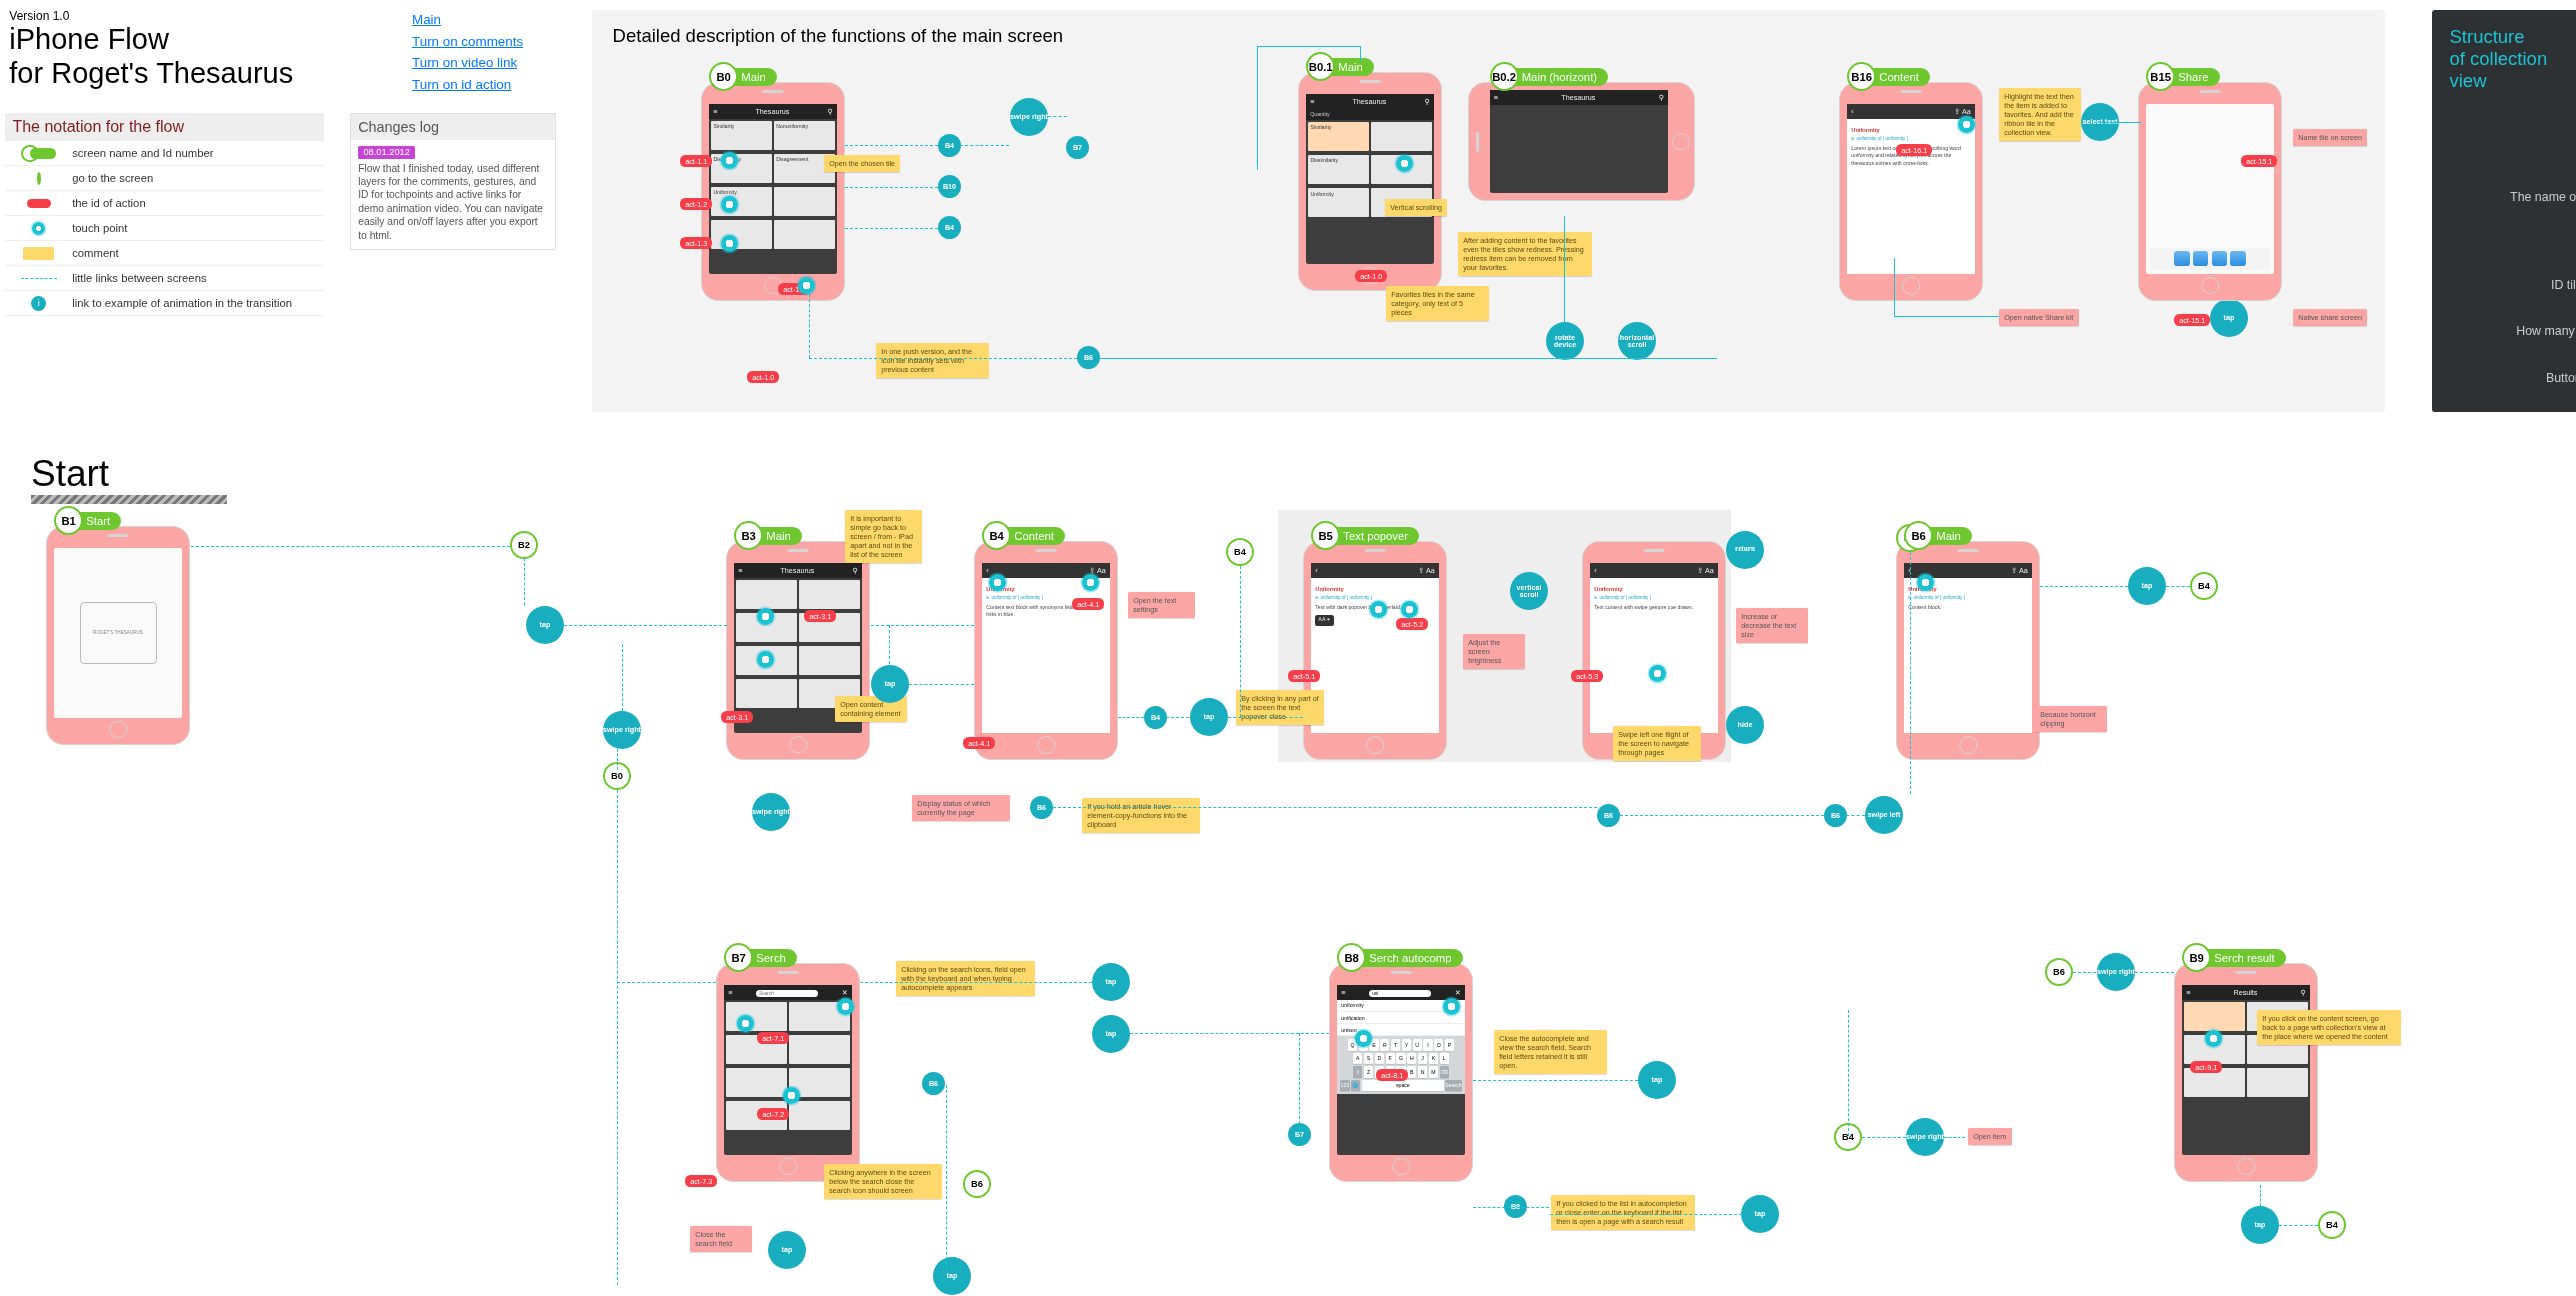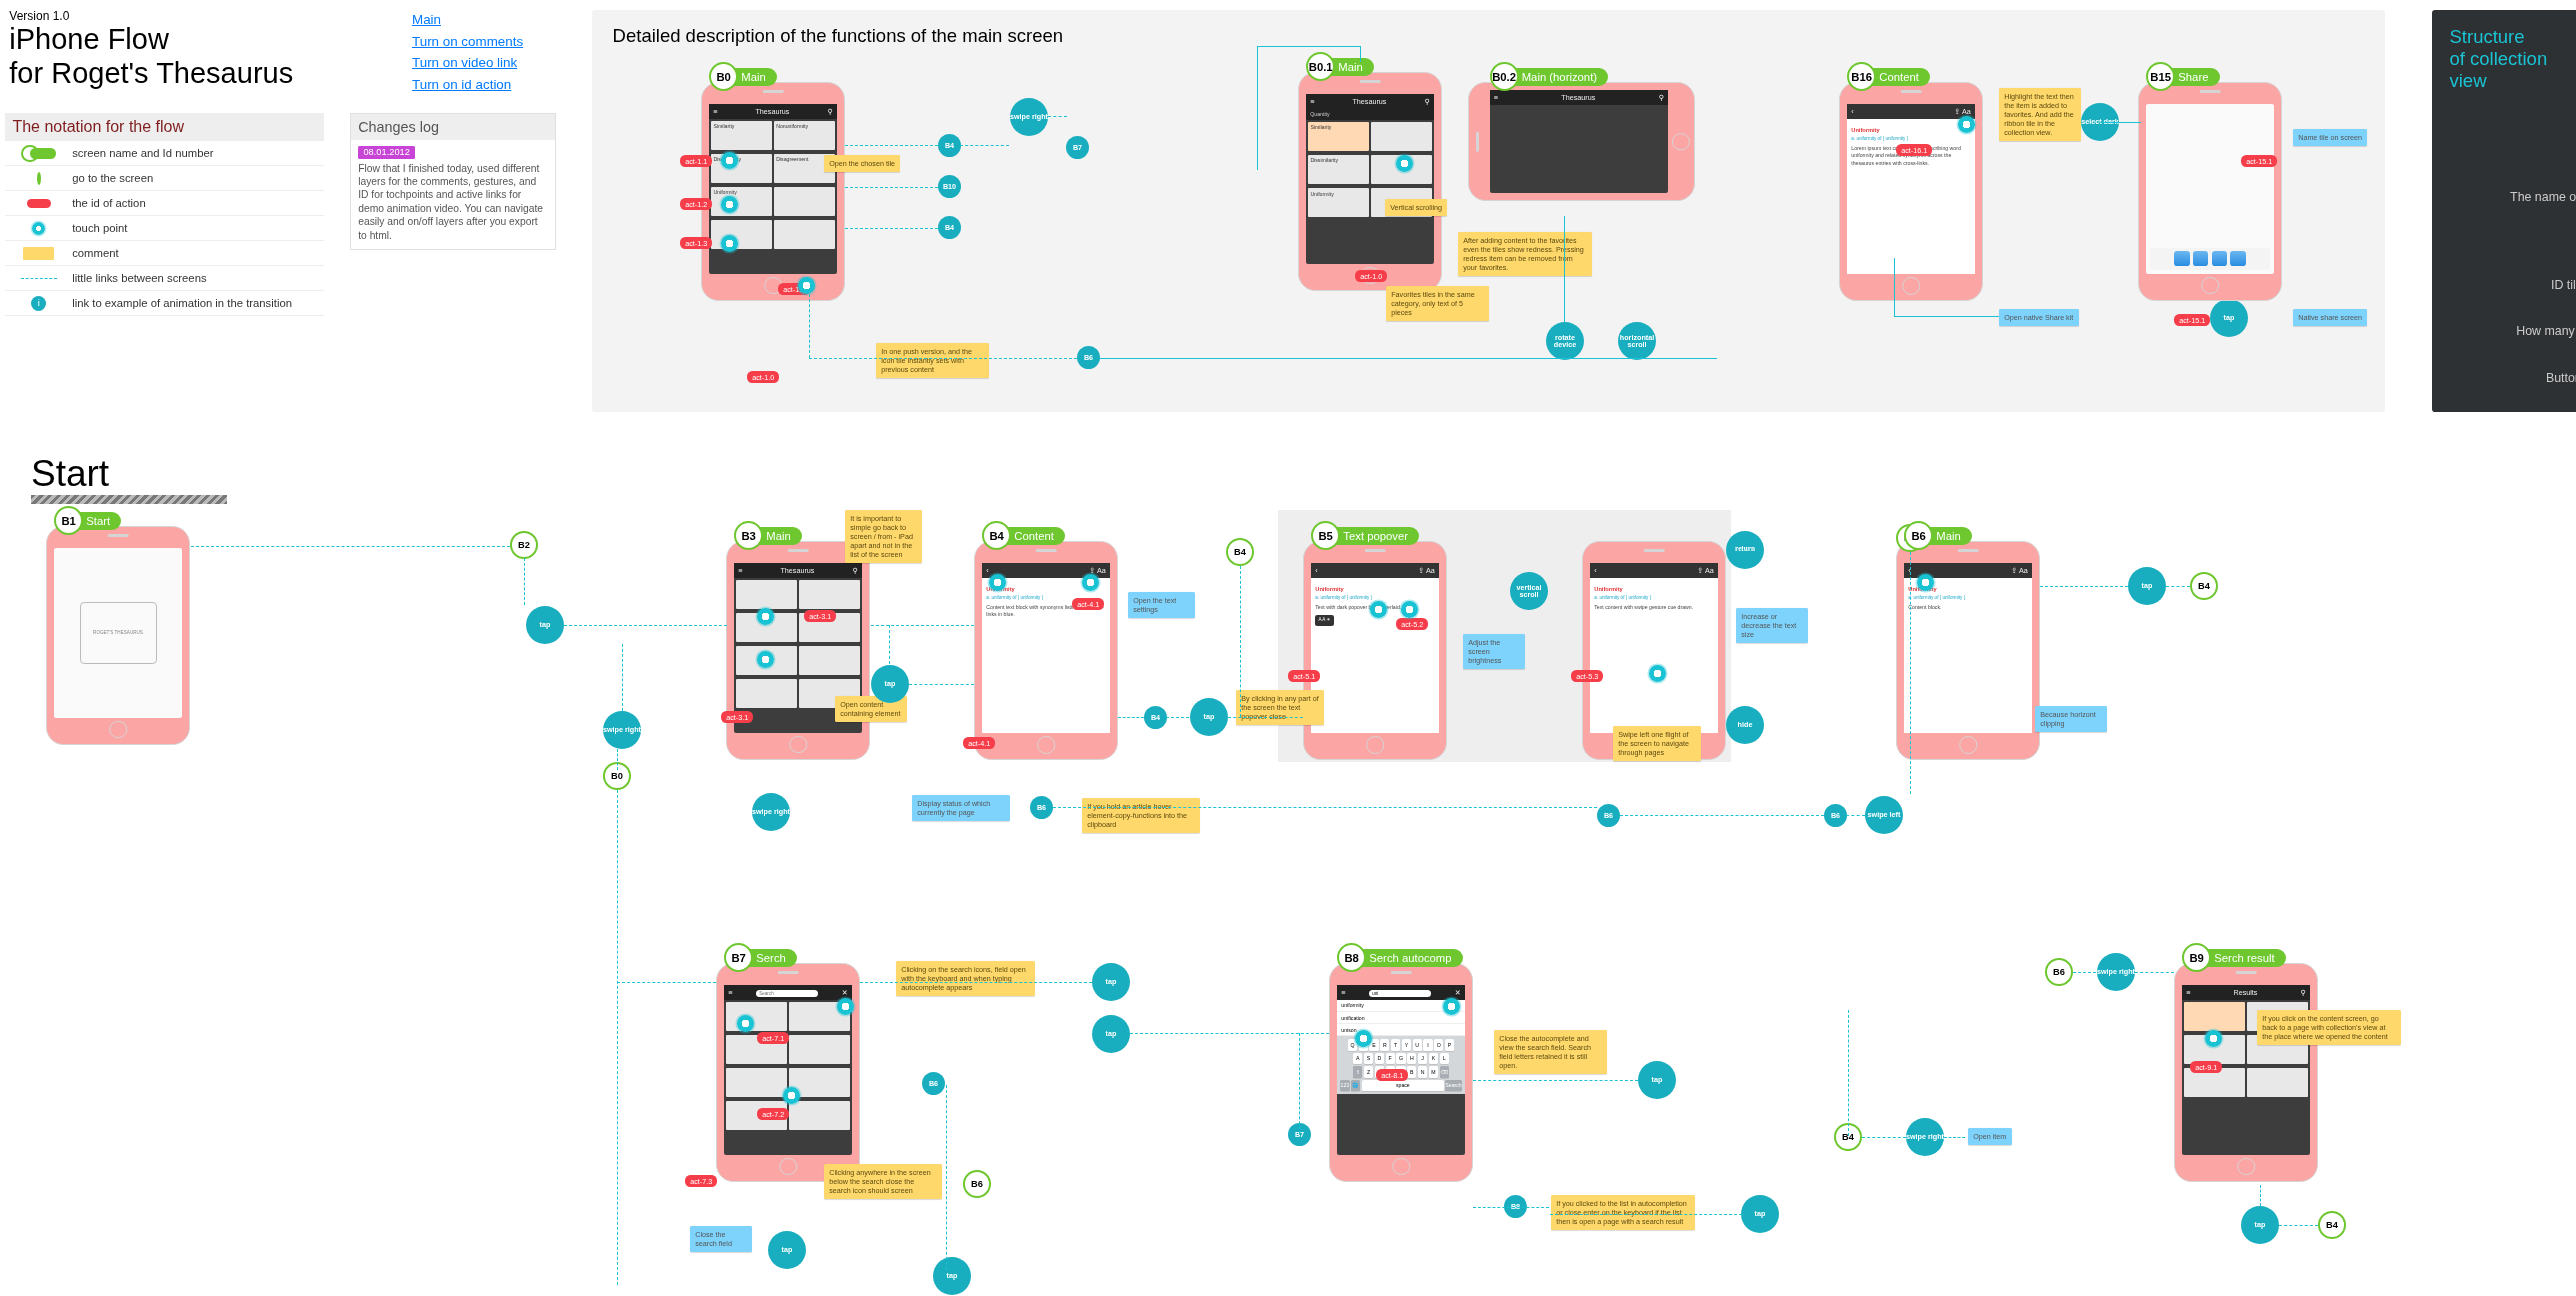--- a/index.html
+++ b/index.html
@@ -75,21 +75,21 @@
 
 .node { position: absolute; width: 30px; height: 30px; border-radius: 50%; background: #19aebf; color: #fff; display: flex; align-items: center; justify-content: center; font-size: 8.2px; font-weight: bold; text-align: center; line-height: 1; }
 .node.small { width: 23px; height: 23px; font-size: 7.2px; }
 .node.lg { width: 38px; height: 38px; font-size: 7.2px; }
 
 
 .goto { position: absolute; width: 28px; height: 28px; border-radius: 50%; border: 2.6px solid #6ec72e; background: #fff; display: flex; align-items: center; justify-content: center; font-weight: bold; font-size: 9.3px; }
 
 
 .cmnt { position: absolute; background: #ffd86b; color: #5a4a10; font-size: 7.2px; padding: 4.1px 5.2px; border-radius: 1.5px; max-width: 134px; line-height: 1.25; box-shadow: 0 0.5px 1px rgba(0,0,0,.15); }
-.cmnt.grey { background: #7dd3fc; color: #555; }
+.cmnt.grey { background: #fca5a5; color: #555; }
 
 
 .seg { position: absolute; border: 0 dashed #19c3d4; }
 .seg.h { border-top-width: 1.5px; height: 0; }
 .seg.v { border-left-width: 1.5px; width: 0; }
 .seg.solid { border-style: solid; }
 
 
 .kbd { background: #d4d7da; padding: 3.1px; display: flex; flex-direction: column; gap: 2.1px; }
 .kbd-row { display: flex; gap: 1.5px; justify-content: center; }
@@ -325,21 +325,21 @@
       <div class="sec-hdr">Uniformity</div>
       <div class="sec-sub">a. uniformity of { uniformity }</div>
       <div style="margin-top:3.1px;line-height:1.4">Lorem ipsum text content block describing word uniformity and related synonyms across the thesaurus entries with cross-links.</div>
     </div>
   </div>
   <div class="home"></div>
 </div>
 <span class="tp" style="left:1958px; top:116px;"></span>
 <span class="act" style="left:1896px; top:144px;">act-16.1</span>
 <span class="cmnt" style="left:1999px; top:88px; max-width:82px">Highlight the text then the item is added to favorites. And add the ribbon tile in the collection view.</span>
-<div class="node lg" style="left:2081px; top:103px;">select dark</div>
+<div class="node lg" style="left:2081px; top:103px;">select text</div>
 <span class="cmnt grey" style="left:1999px; top:309px;">Open native Share kit</span>
 <div class="node lg" style="left:2210px; top:299px;">tap</div>
 <span class="act" style="left:2174px; top:314px;">act-15.1</span>
 
 <div class="screen" style="left:2138px; top:82px;">
   <div class="scr-id">
       <div class="id-circ">B15</div>
       <div class="id-name">Share</div>
     </div>
   <div class="speaker"></div>

